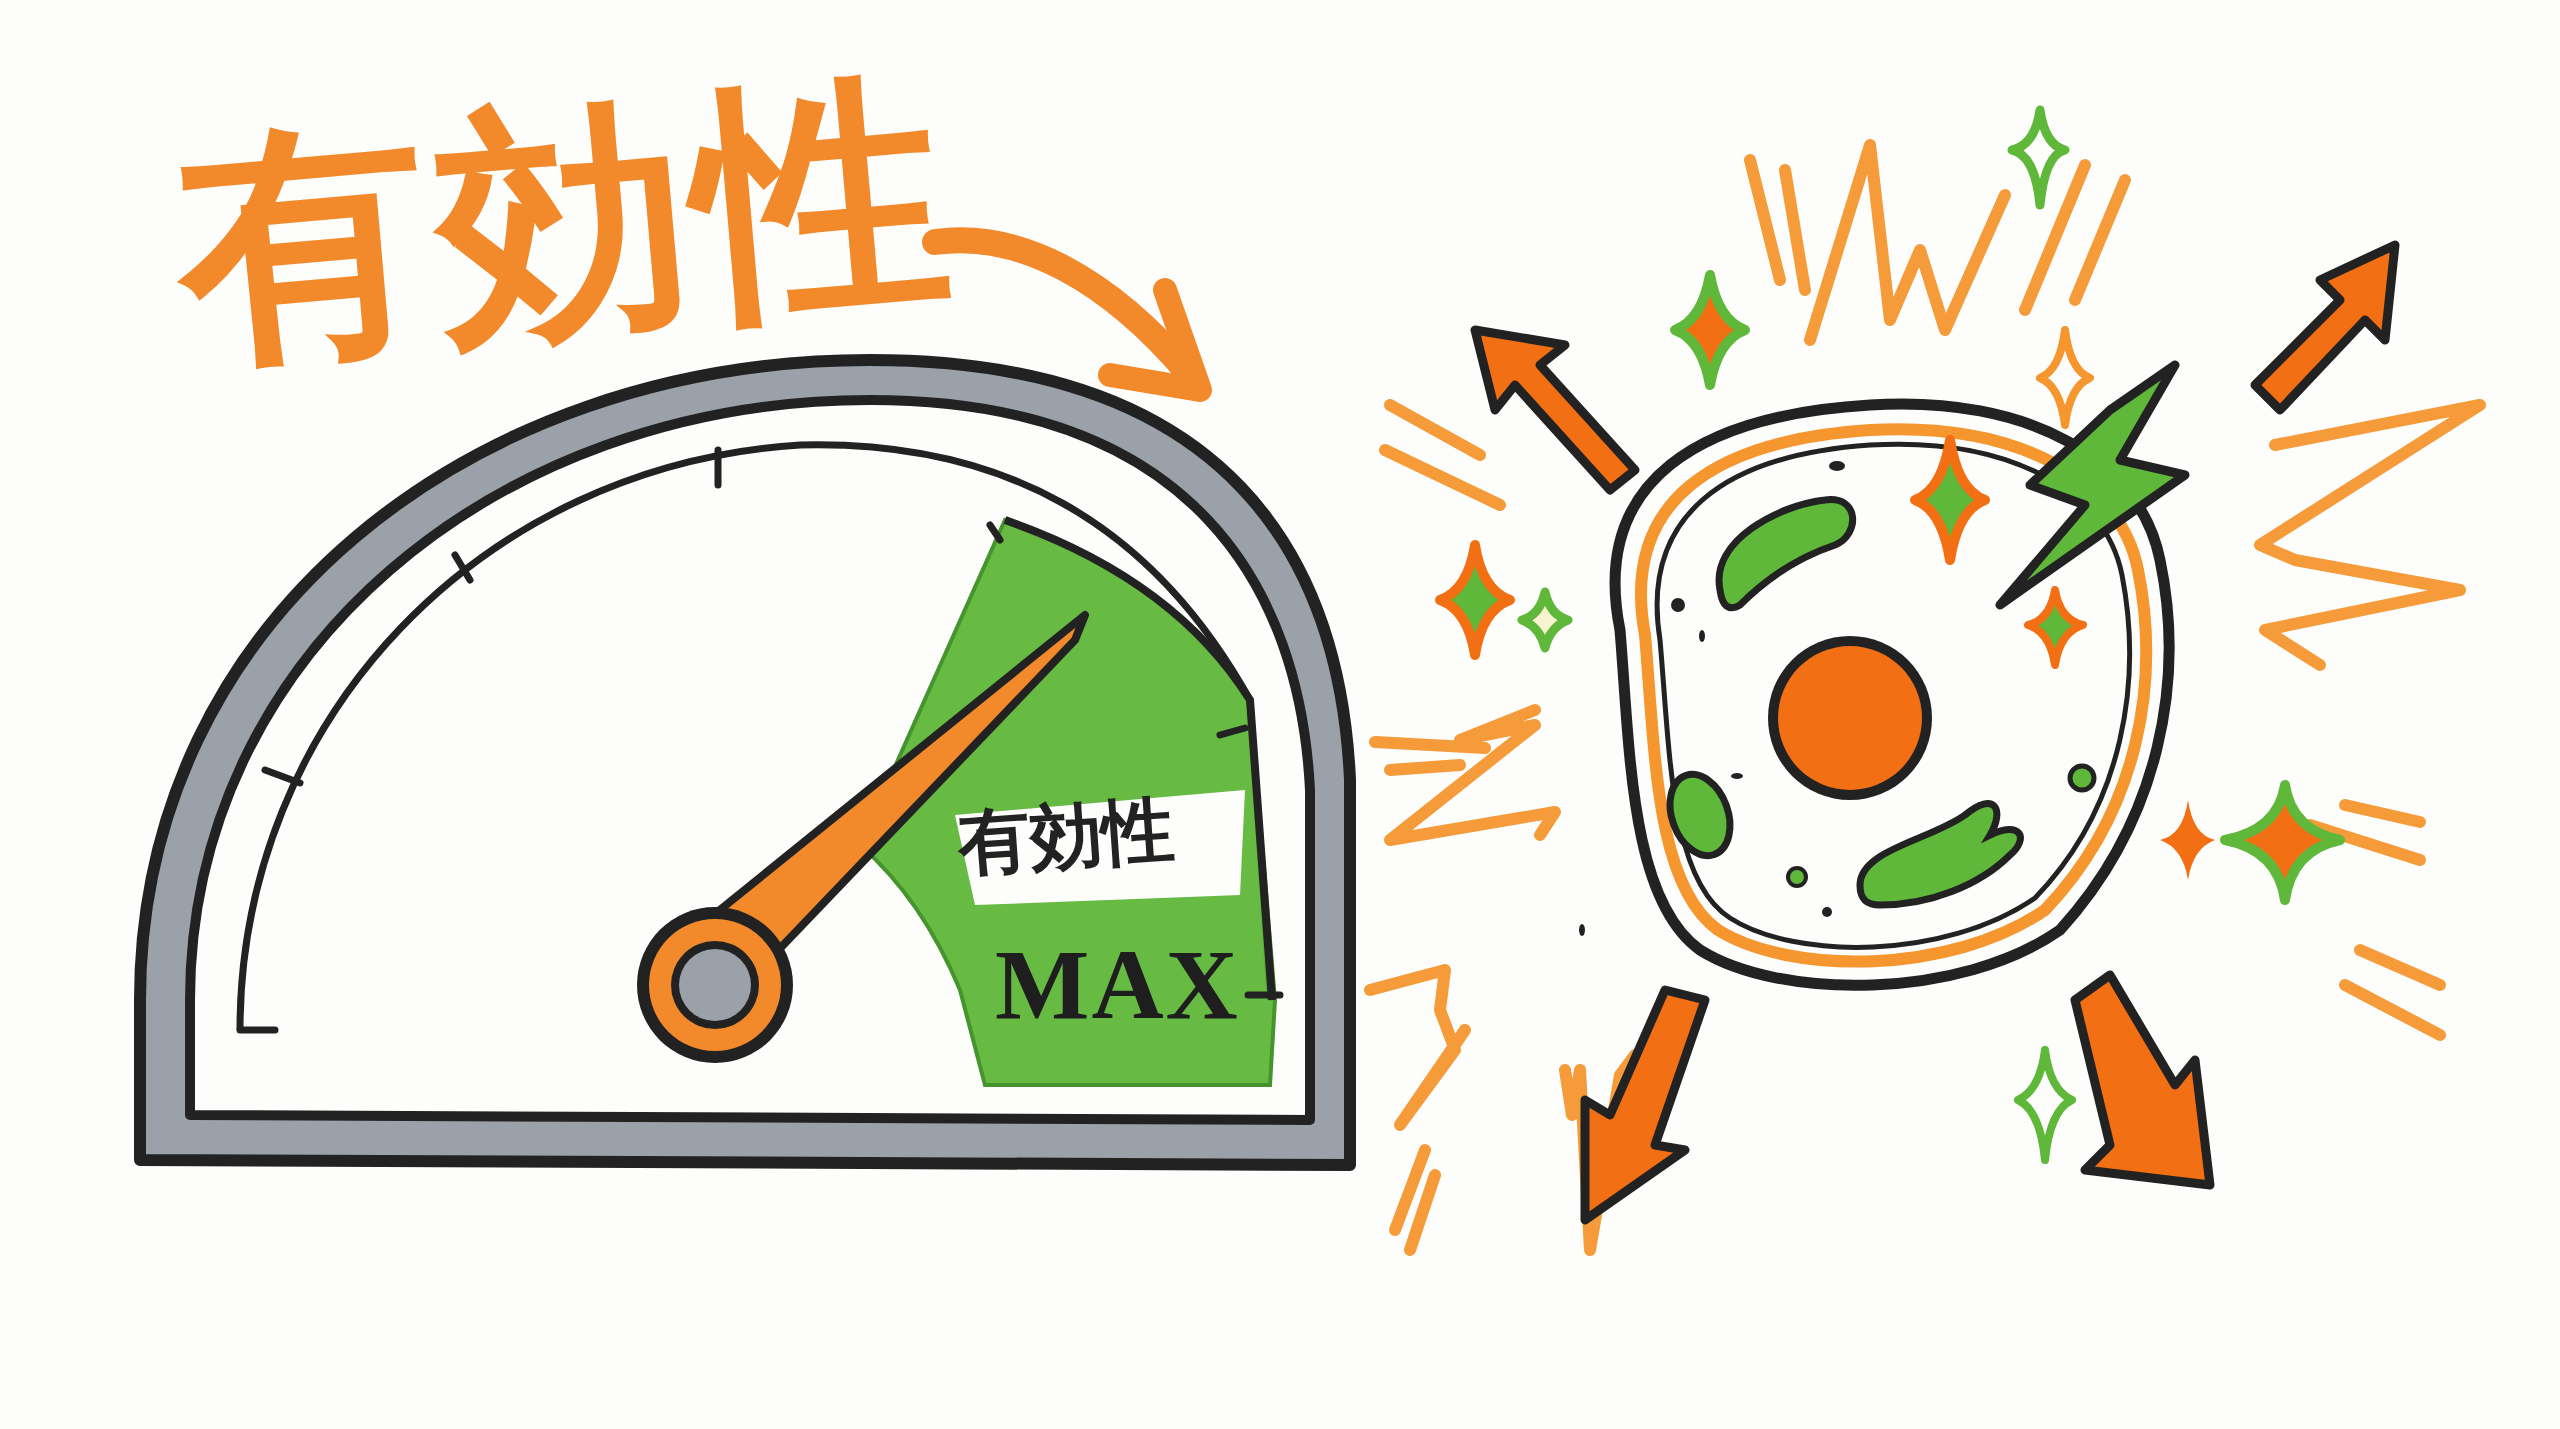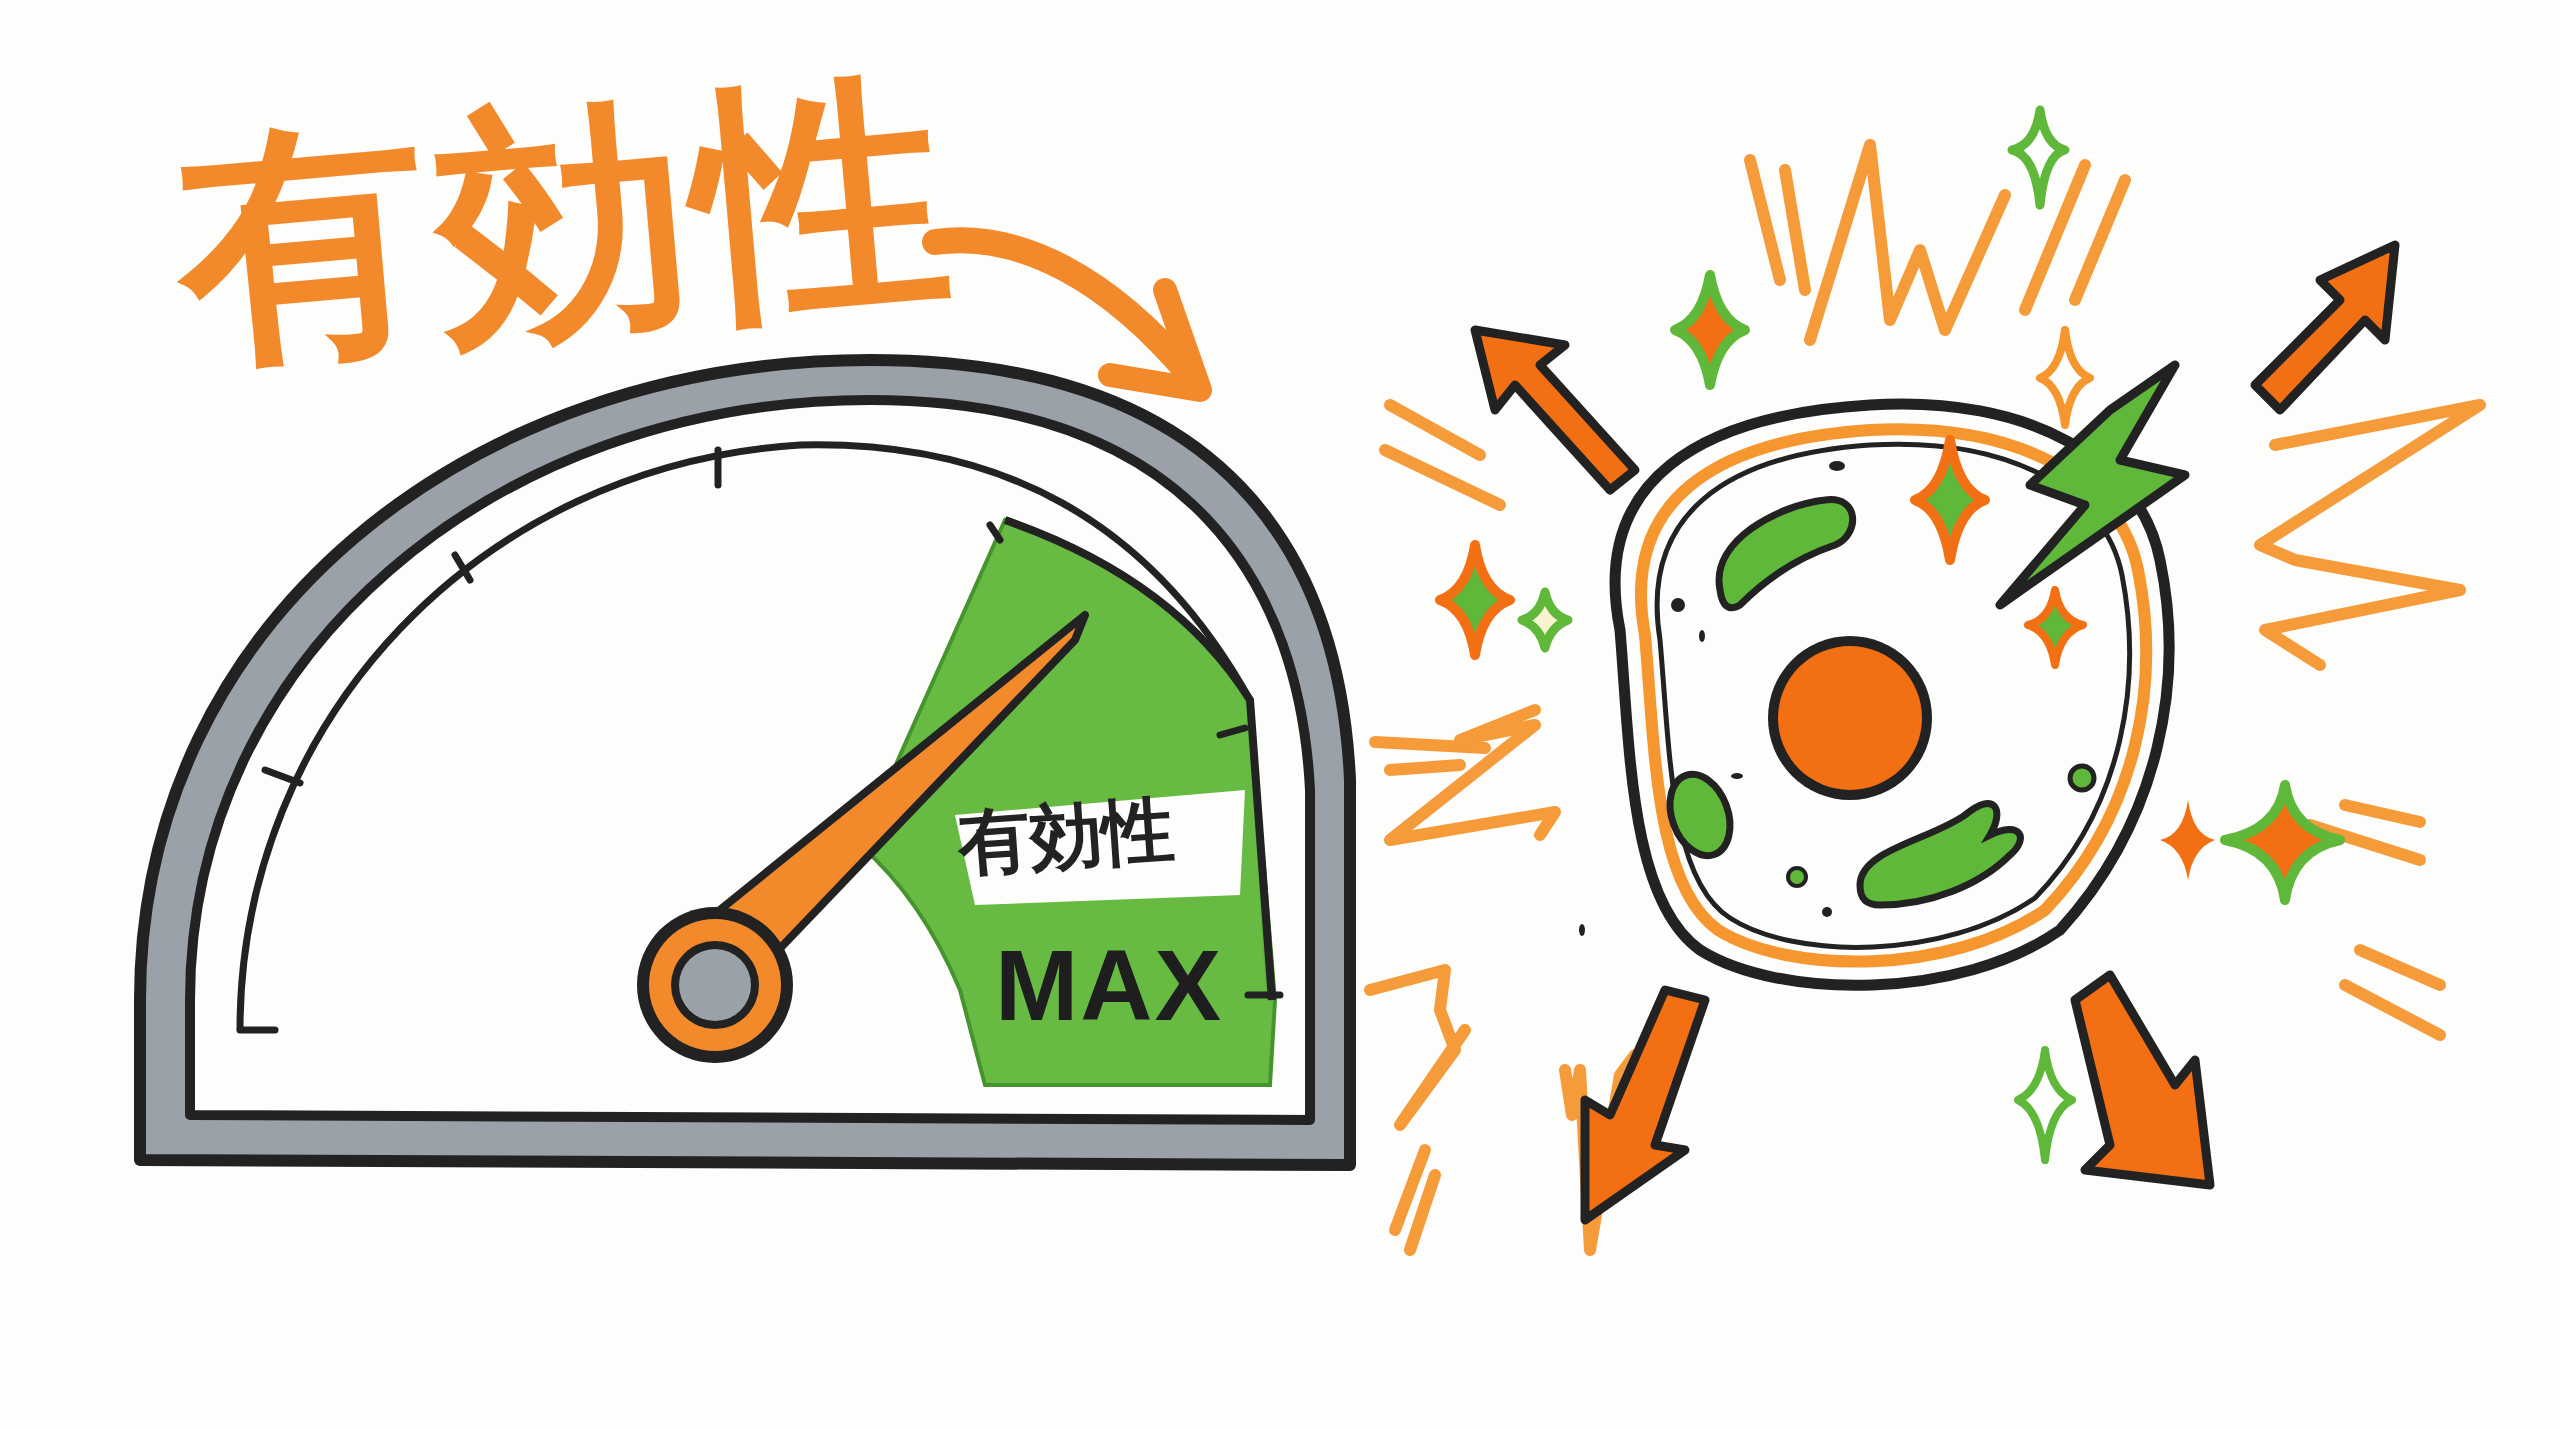--- a/index.html
+++ b/index.html
@@ -12,21 +12,21 @@
     color: #f28a2c; letter-spacing: 10px; transform: rotate(-5deg); transform-origin: left bottom;
     line-height: 1; white-space: nowrap;
   }
   .gauge-label-jp {
     position: absolute; left: 958px; top: 800px;
     font-family: "DejaVu Sans", sans-serif; font-size: 72px; font-weight: bold; color: #222;
     transform: rotate(-4deg); line-height: 1; white-space: nowrap;
   }
   .gauge-label-max {
     position: absolute; left: 995px; top: 935px;
-    font-family: Liberation Sans, sans-serif; font-size: 100px; font-weight: bold; color: #1e1e1e;
+    font-family: Liberation Serif, serif; font-size: 100px; font-weight: bold; color: #1e1e1e;
     line-height: 1; letter-spacing: 2px; white-space: nowrap;
   }
 </style>
 </head>
 <body>
 
 <svg id="stage" viewBox="0 0 2560 1429" xmlns="http://www.w3.org/2000/svg">
 
   <g fill="none" stroke="#f28a2c" stroke-linecap="round" stroke-linejoin="round">
     <path d="M935 242 C1020 230 1110 280 1190 375" stroke-width="26"></path>

